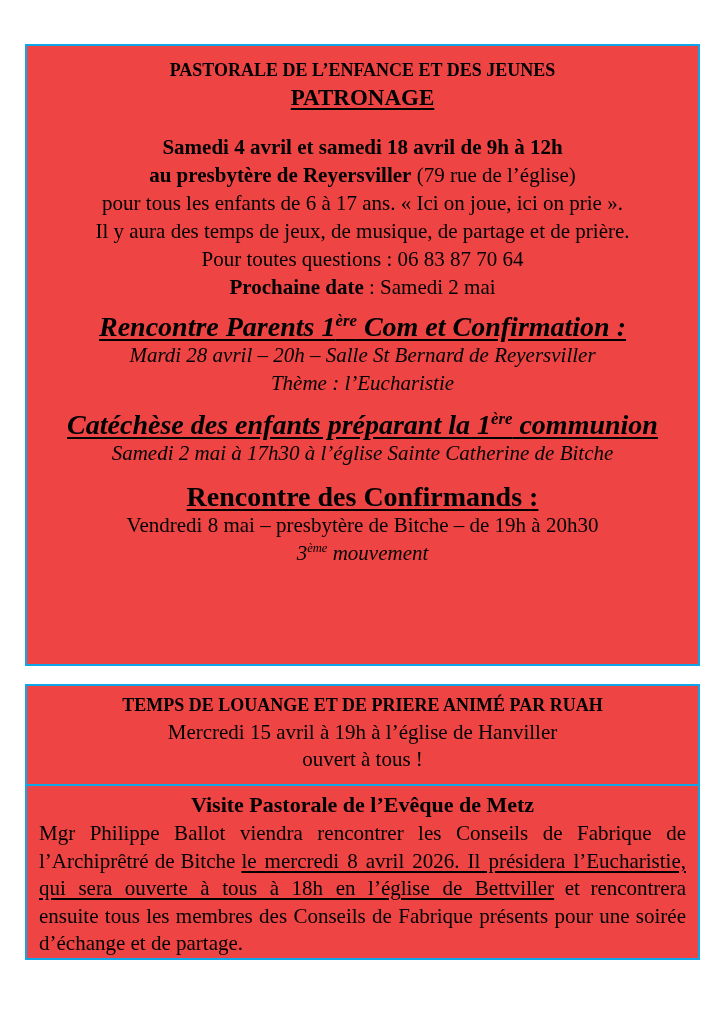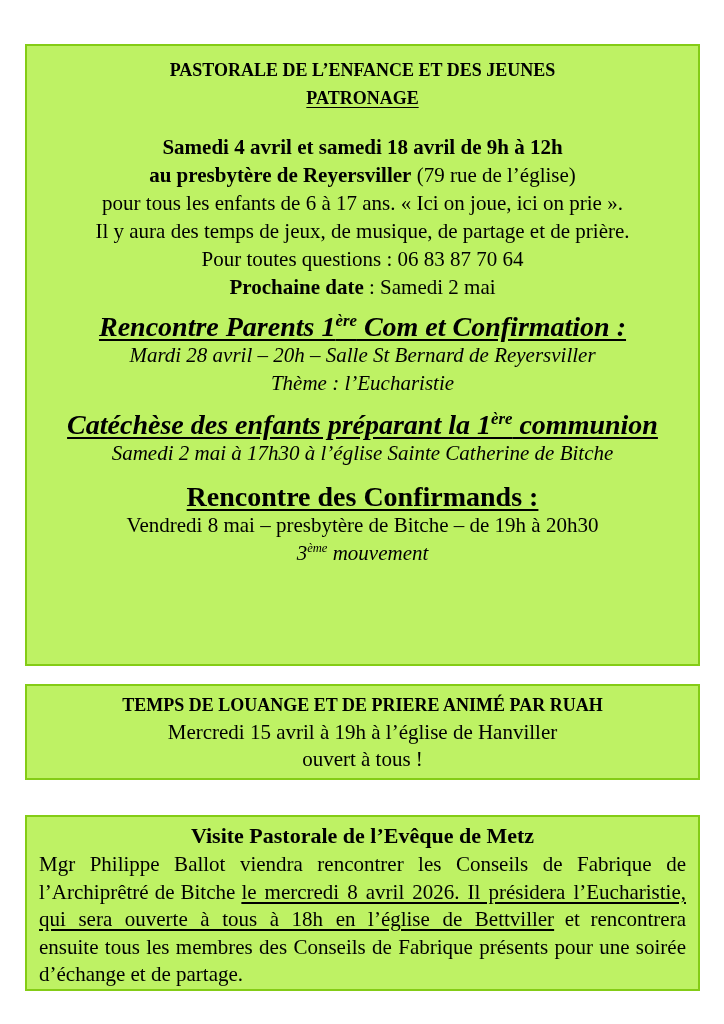--- a/index.html
+++ b/index.html
@@ -14,33 +14,33 @@
     background: #ffffff;
     font-family: "Liberation Serif", serif;
     color: #000000;
     overflow: hidden;
   }
   .box {
     position: absolute;
     left: 25px;
     width: 675px;
     box-sizing: border-box;
-    border: 2px solid #84cc16;
-    background: #bef264;
+    border: 2px solid #0ea5e9;
+    background: #ef4444;
     text-align: center;
   }
   #box-pastorale { top: 44px;  height: 622px; padding: 10px 18px; }
-  #box-louange   { top: 684px; height: 96px;  padding: 5px 16px;  }
-  #box-visite    { top: 815px; height: 176px; padding: 4px 12px 2px; }
+  #box-louange   { top: 684px; height: 110px;  padding: 5px 16px;  }
+  #box-visite    { top: 784px; height: 176px; padding: 4px 12px 2px; }
 
   .page p { margin: 0; }
 
   
   .b1-title  { font-weight: bold; font-size: 18px; line-height: 28px; }
-  .b1-sub    { font-weight: bold; font-size: 18px; line-height: 28px; margin-top: 10px; }
+  .b1-sub    { font-weight: bold; font-size: 23px; line-height: 28px; margin-top: 10px; }
   .b1-sub span { text-decoration: underline; text-underline-offset: 3px; }
   .b1-line   { font-size: 21px; line-height: 28px; }
   .bold      { font-weight: bold; }
   .italic    { font-style: italic; }
   .grp-patronage   { margin-top: 21px; }
   .grp-nextdate    { margin-top: 8px;  }
   .grp-parents     { margin-top: 12px; }
   .grp-catechese   { margin-top: 14px; }
   .grp-confirmands { margin-top: 16px; }
   .b1-heading { font-size: 28px; line-height: 28px; font-weight: bold; }

